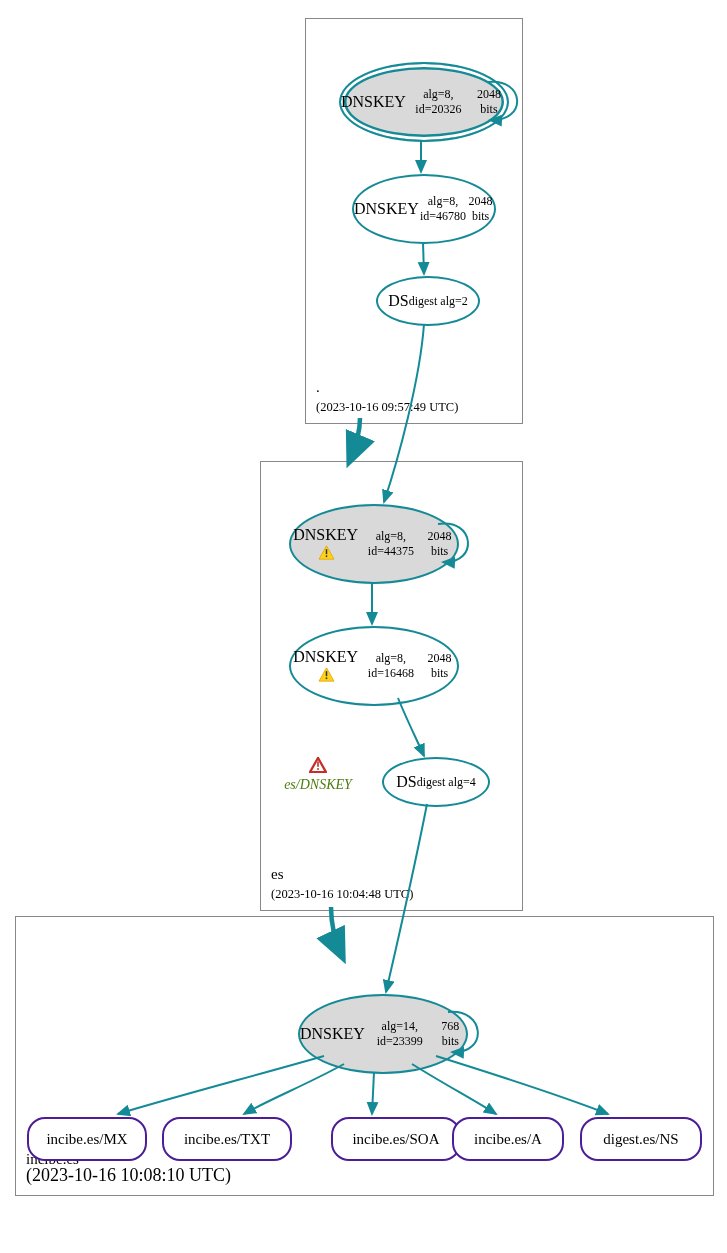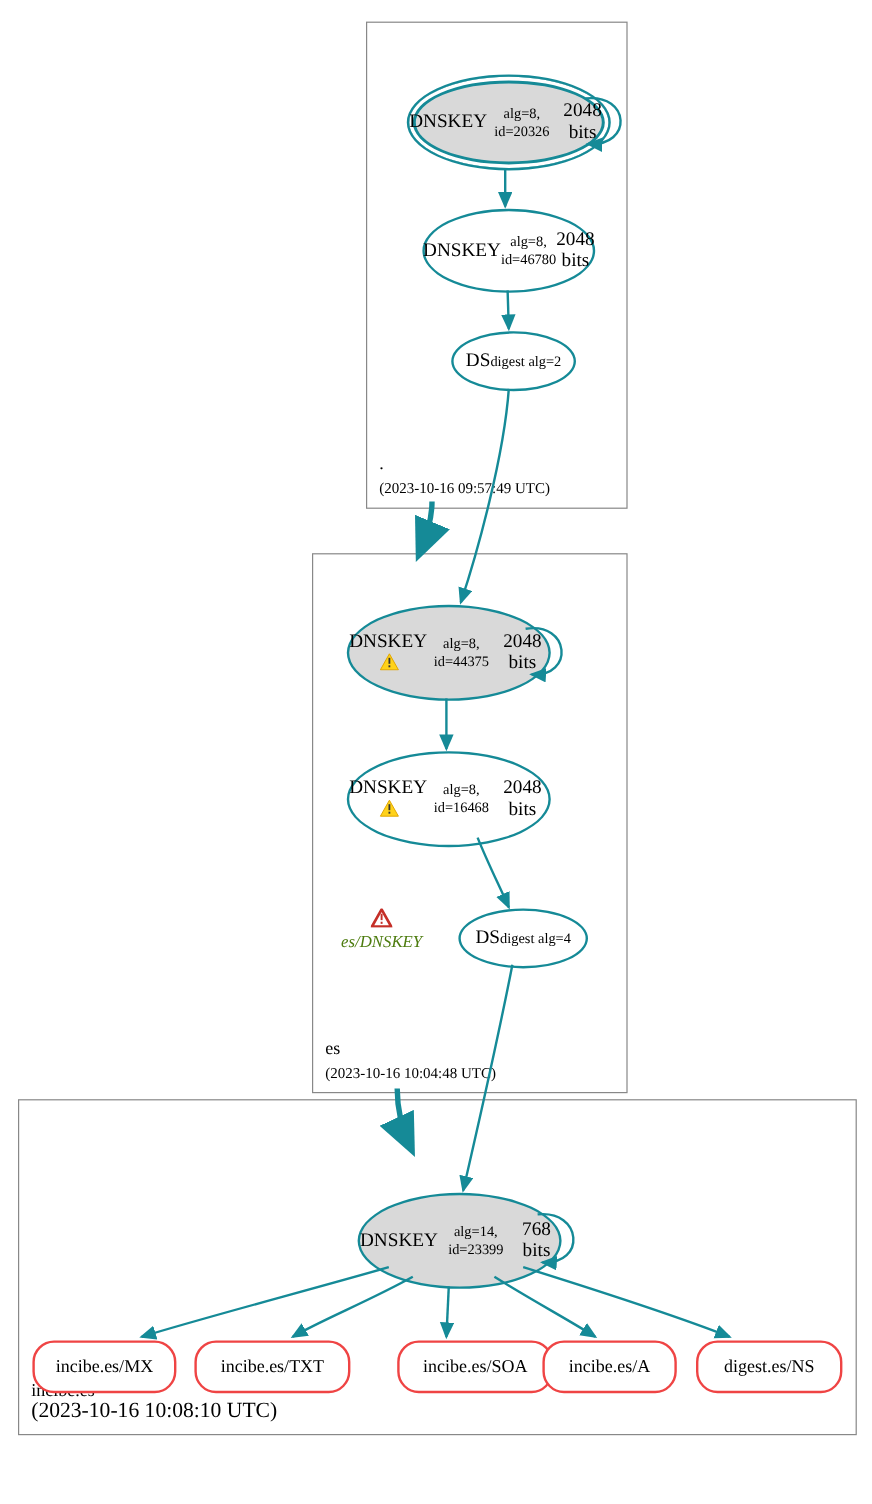--- a/index.html
+++ b/index.html
@@ -43,25 +43,25 @@
     box-shadow: inset 0 0 0 3px #fff, inset 0 0 0 5.5px #158a97;
   }
   .node-title {
     font-size: 16px;
     font-weight: normal;
   }
   .node-line2 {
     font-size: 12px;
   }
   .node-line3 {
-    font-size: 16px;
+    font-size: 12px;
   }
   .rr-box {
     position: absolute;
-    border: 2px solid #ef4444;
+    border: 2px solid #4c1d95;
     border-radius: 18px;
     background: #fff;
     display: flex;
     align-items: center;
     justify-content: center;
     font-size: 15px;
     height: 40px;
   }
   .error-label {
     position: absolute;

